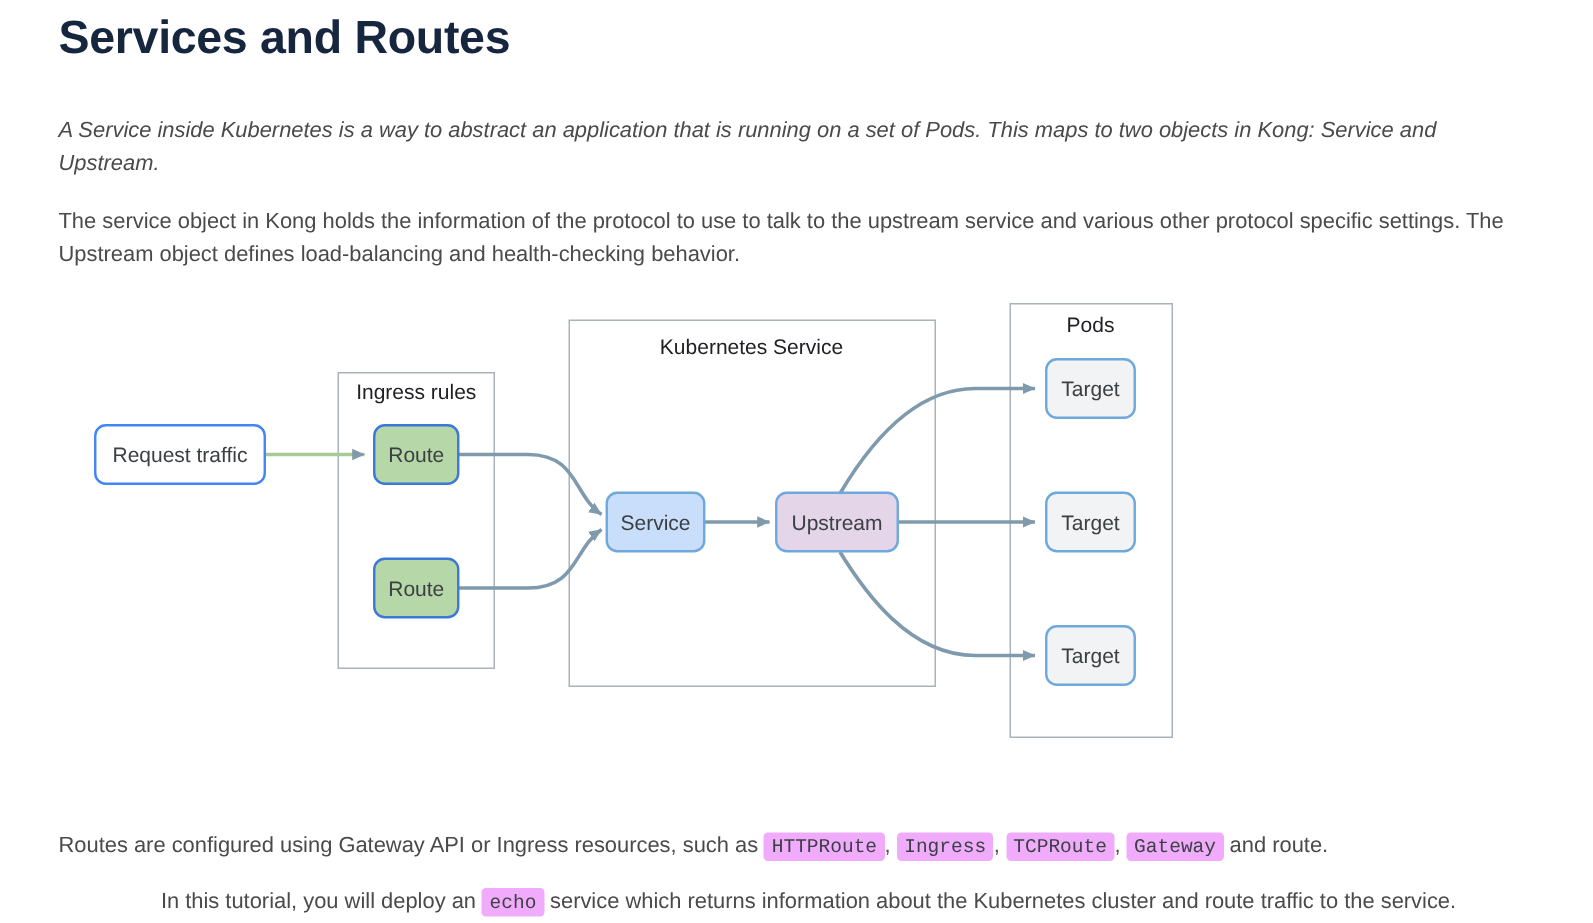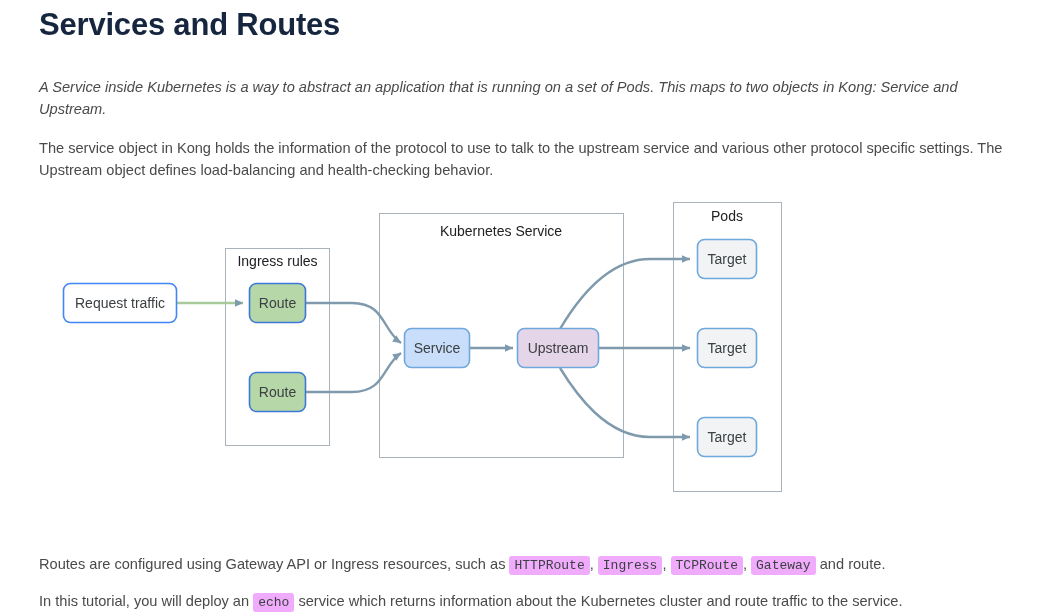--- a/index.html
+++ b/index.html
@@ -36,21 +36,21 @@
     position: absolute;
     font-size: 14.6px;
     line-height: 22px;
     color: #4a4a4a;
     left: 39px;
     width: 1000px;
   }
   .para-1 { top: 61px; width: 950px; font-style: italic; }
   .para-2 { top: 122px; width: 1000px; }
   .para-3 { top: 538px; width: 1000px; }
-  .para-4 { top: 575px; width: 1000px; }
+  .para-4 { top: 575px; width: 1000px; text-align: center; }
 
   code.inline {
     font-family: "Liberation Mono", "DejaVu Sans Mono", monospace;
     font-size: 13px;
     background: #f0abfc;
     color: #3c4043;
     padding: 2px 5px;
     border-radius: 3px;
     white-space: nowrap;
     margin-top: 41px;

